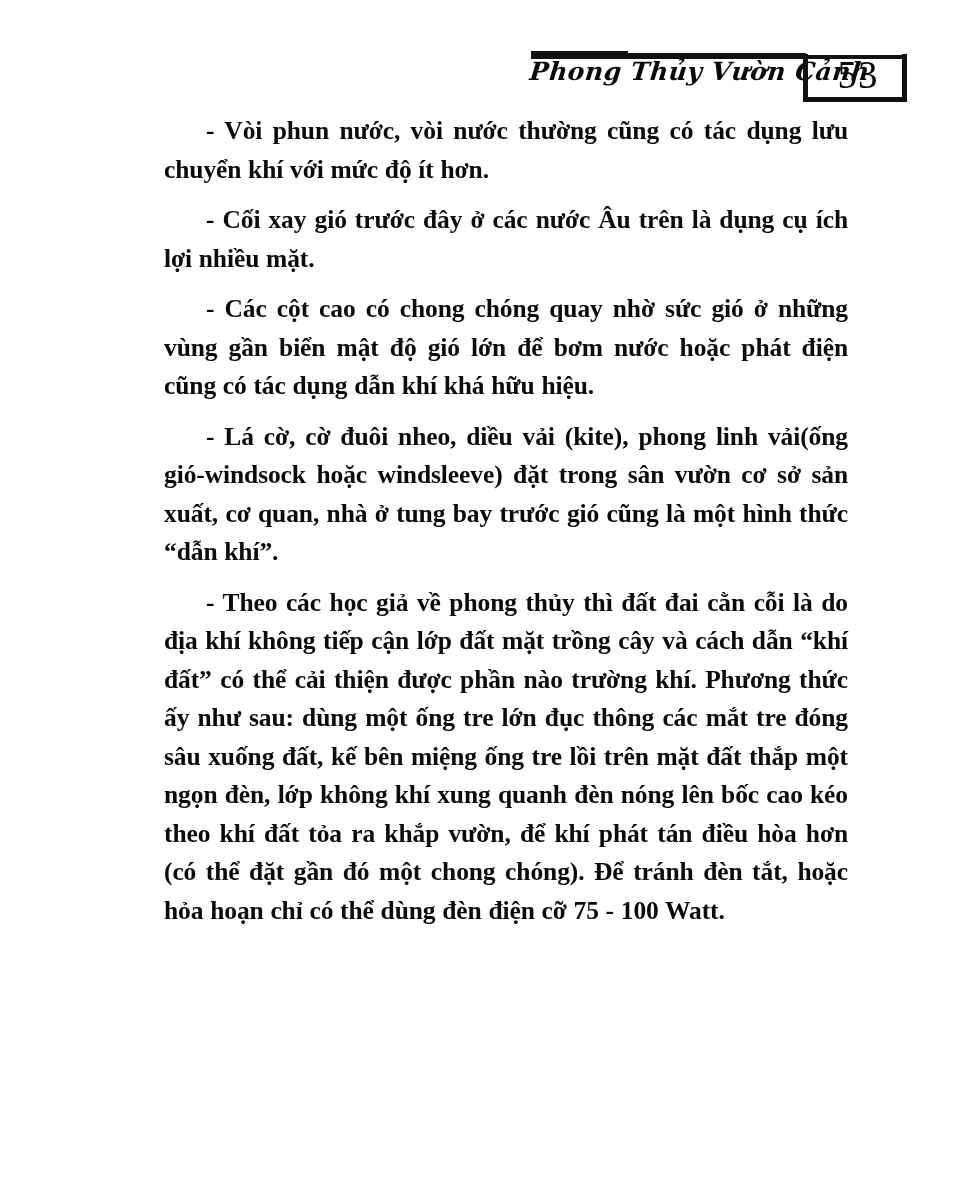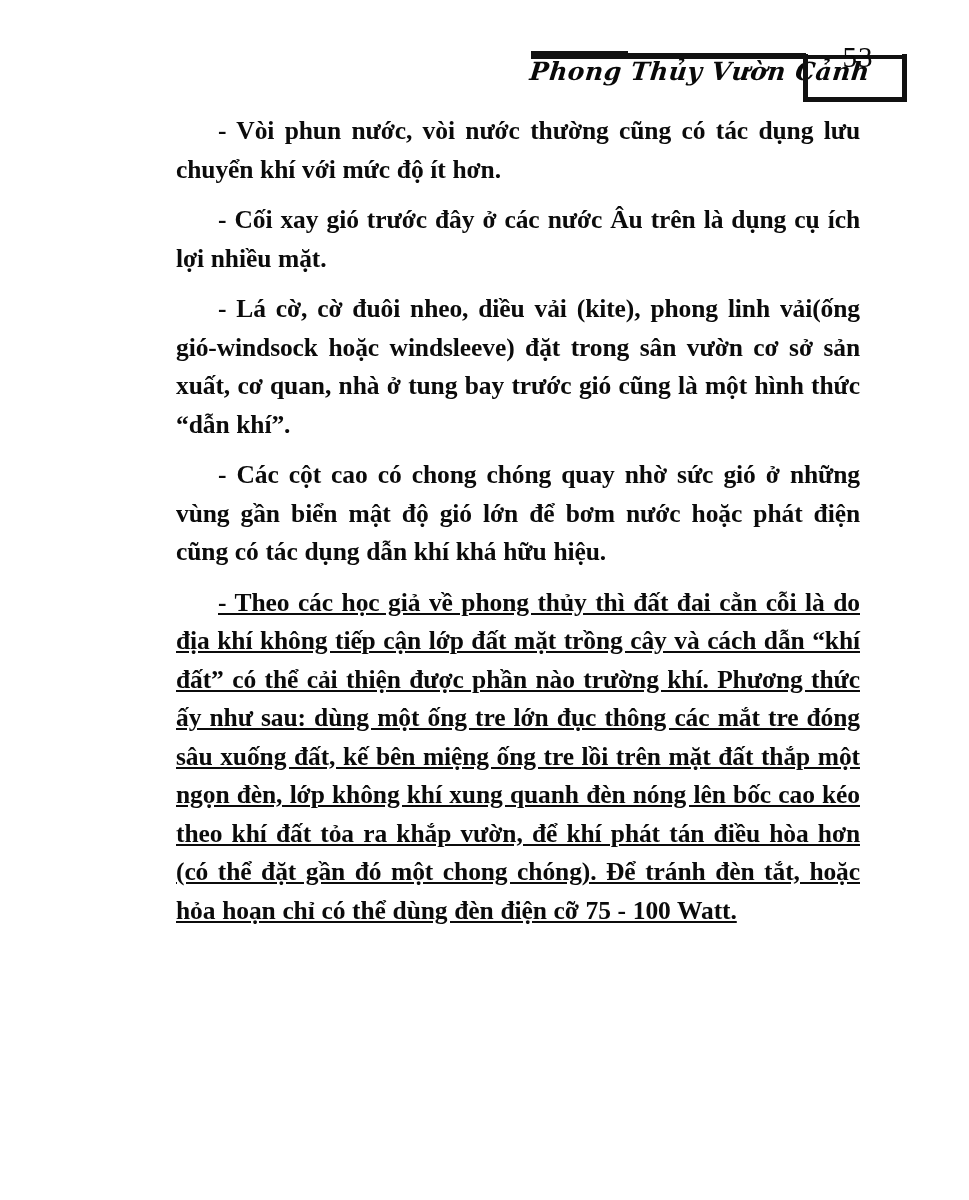--- a/index.html
+++ b/index.html
@@ -94,53 +94,52 @@
     position: absolute;
     left: 0px;
     bottom: 0px;
     width: 104px;
     height: 5px;
     background: #111111;
   }
   .folio-number {
     position: absolute;
     left: 318px;
-    top: 1px;
+    top: 12px;
     width: 80px;
     text-align: center;
     font-family: "Liberation Serif", "DejaVu Serif", serif;
-    font-size: 29px;
+    font-size: 39px;
     font-weight: normal;
     color: #0a0a0a;
     letter-spacing: 1px;
   }
 
   
   .body-text {
     position: absolute;
-    left: 176px;
+    left: 164px;
     top: 112px;
     width: 684px;
   }
   .para {
     margin: 0 0 12px 0;
     text-indent: 42px;
     text-align: justify;
     text-justify: inter-word;
     font-size: 25.5px;
     line-height: 38.5px;
     font-weight: bold;
     letter-spacing: -0.1px;
     word-spacing: 0.5px;
     color: #0b0b0b;
     font-family: "Liberation Serif", "DejaVu Serif", serif;
   }
   .para:last-child {
     margin-bottom: 8px;
-    text-decoration: underline;
   }
 </style>
 </head>
 <body>
 
 <div class="page">
 
   <div class="header">
     <div class="header-rule"></div>
     <div class="header-rule-ext"></div>
@@ -149,18 +148,18 @@
       <div class="v-left"></div>
       <div class="v-right"></div>
       <div class="h-bottom"></div>
     </div>
     <div class="folio-number">53</div>
   </div>
 
   <div class="body-text">
     <p class="para">- Vòi phun nước, vòi nước thường cũng có tác dụng lưu chuyển khí với mức độ ít hơn.</p>
     <p class="para">- Cối xay gió trước đây ở các nước Âu trên là dụng cụ ích lợi nhiều mặt.</p>
+    <p class="para">- Các cột cao có chong chóng quay nhờ sức gió ở những vùng gần biển mật độ gió lớn để bơm nước hoặc phát điện cũng có tác dụng dẫn khí khá hữu hiệu.</p>
     <p class="para">- Lá cờ, cờ đuôi nheo, diều vải (kite), phong linh vải(ống gió-windsock hoặc windsleeve) đặt trong sân vườn cơ sở sản xuất, cơ quan, nhà ở tung bay trước gió cũng là một hình thức “dẫn khí”.</p>
-    <p class="para">- Các cột cao có chong chóng quay nhờ sức gió ở những vùng gần biển mật độ gió lớn để bơm nước hoặc phát điện cũng có tác dụng dẫn khí khá hữu hiệu.</p>
     <p class="para">- Theo các học giả về phong thủy thì đất đai cằn cỗi là do địa khí không tiếp cận lớp đất mặt trồng cây và cách dẫn “khí đất” có thể cải thiện được phần nào trường khí. Phương thức ấy như sau: dùng một ống tre lớn đục thông các mắt tre đóng sâu xuống đất, kế bên miệng ống tre lồi trên mặt đất thắp một ngọn đèn, lớp không khí xung quanh đèn nóng lên bốc cao kéo theo khí đất tỏa ra khắp vườn, để khí phát tán điều hòa hơn (có thể đặt gần đó một chong chóng). Để tránh đèn tắt, hoặc hỏa hoạn chỉ có thể dùng đèn điện cỡ 75 - 100 Watt.</p>
   </div>
 
 </div>
 
 </body></html>

